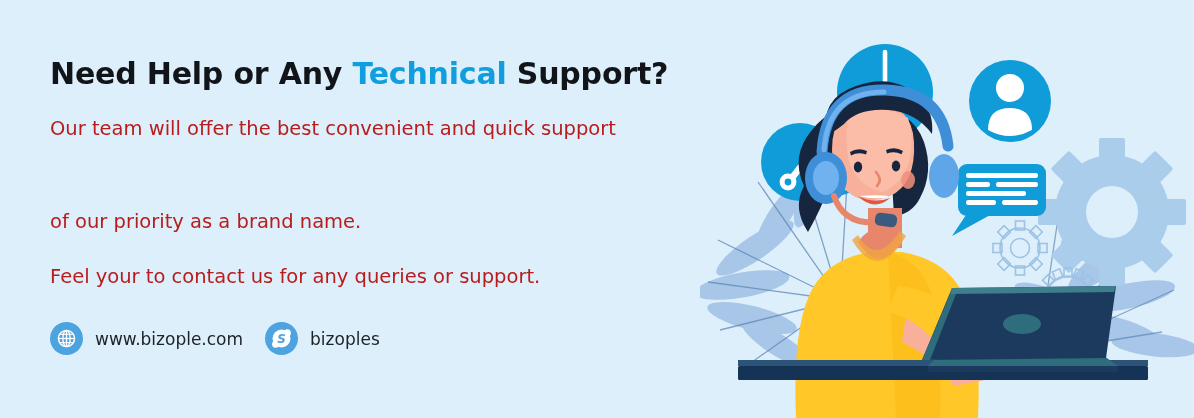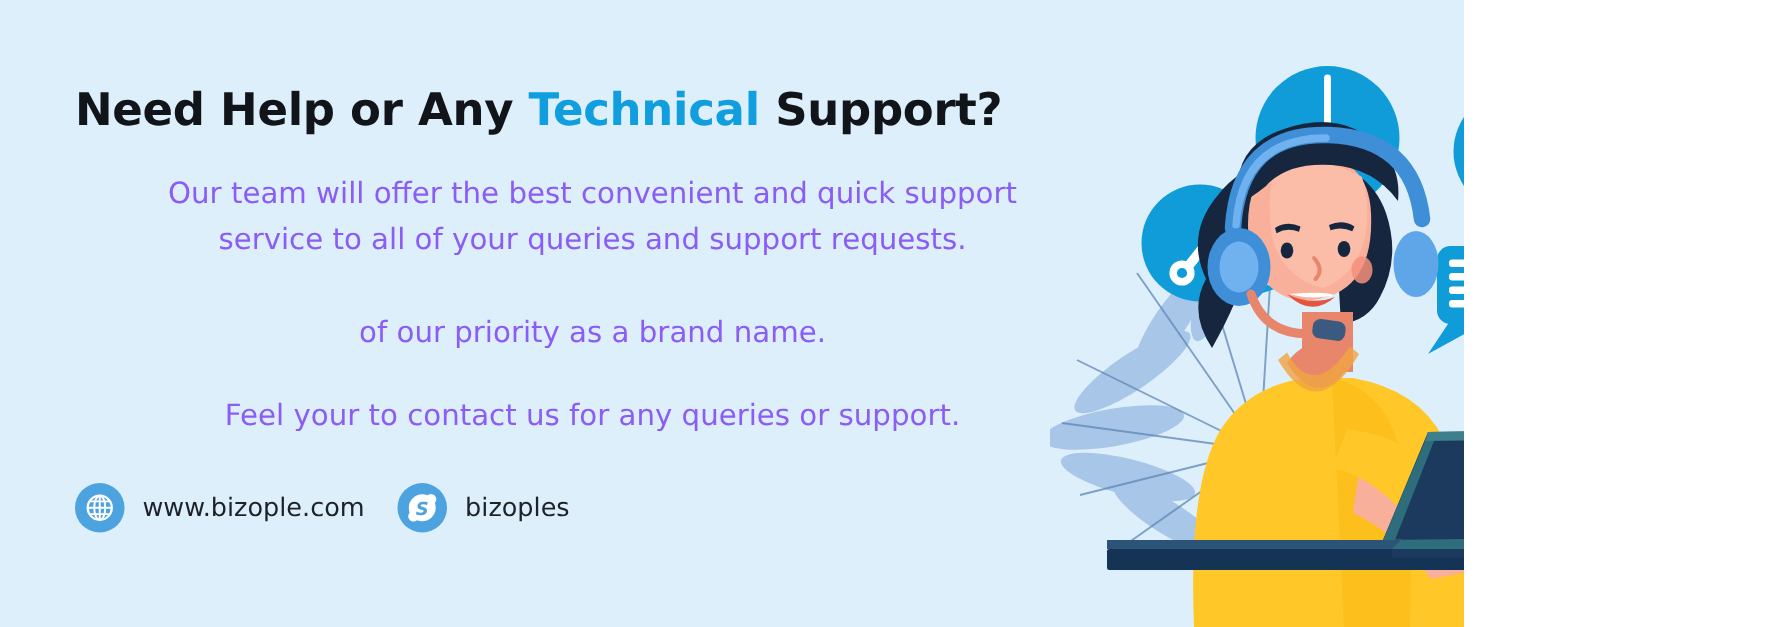--- a/index.html
+++ b/index.html
@@ -2,21 +2,21 @@
 <html><head>
 <meta charset="utf-8">
 <style>
   html, body {
     margin: 0;
     padding: 0;
     background: #ffffff;
   }
   #banner {
     position: relative;
-    width: 976px;
+    width: 1194px;
     height: 418px;
     background: #ddeffb;
     overflow: hidden;
     font-family: "DejaVu Sans", sans-serif;
   }
 
   
   #text-col {
     position: absolute;
     left: 50px;
@@ -30,24 +30,23 @@
     color: #111418;
     letter-spacing: -0.2px;
     margin: 0 0 22px 0;
     white-space: nowrap;
   }
   #page-title .accent { color: #119ede; }
 
   .body-para {
     font-size: 19.5px;
     line-height: 31px;
-    color: #8b5cf6;
+    color: #b91c1c;
     margin: 0;
     font-weight: 400;
-    text-align: center;
   }
   #para-main { margin-bottom: 24px; }
   #para-cta  { margin-bottom: 0; }
 
   
   #contact-row {
     position: absolute;
     left: 50px;
     top: 322px;
     display: flex;
@@ -89,21 +88,21 @@
 <body>
 
 <div id="banner">
 
   <div id="text-col">
 
     <h1 id="page-title"><span>Need Help or Any </span><span class="accent">Technical</span><span> Support?</span></h1>
 
     <p class="body-para" id="para-main">
       <span>Our team will offer the best convenient and quick support</span><br>
-      <span>service to all of your queries and support requests.</span><br>
+      <br>
       <br>
       <span>of our priority as a brand name.</span>
     </p>
 
     <p class="body-para" id="para-cta">Feel your to contact us for any queries or support.</p>
   </div>
 
   <div id="contact-row">
 
     <div class="contact-item">

